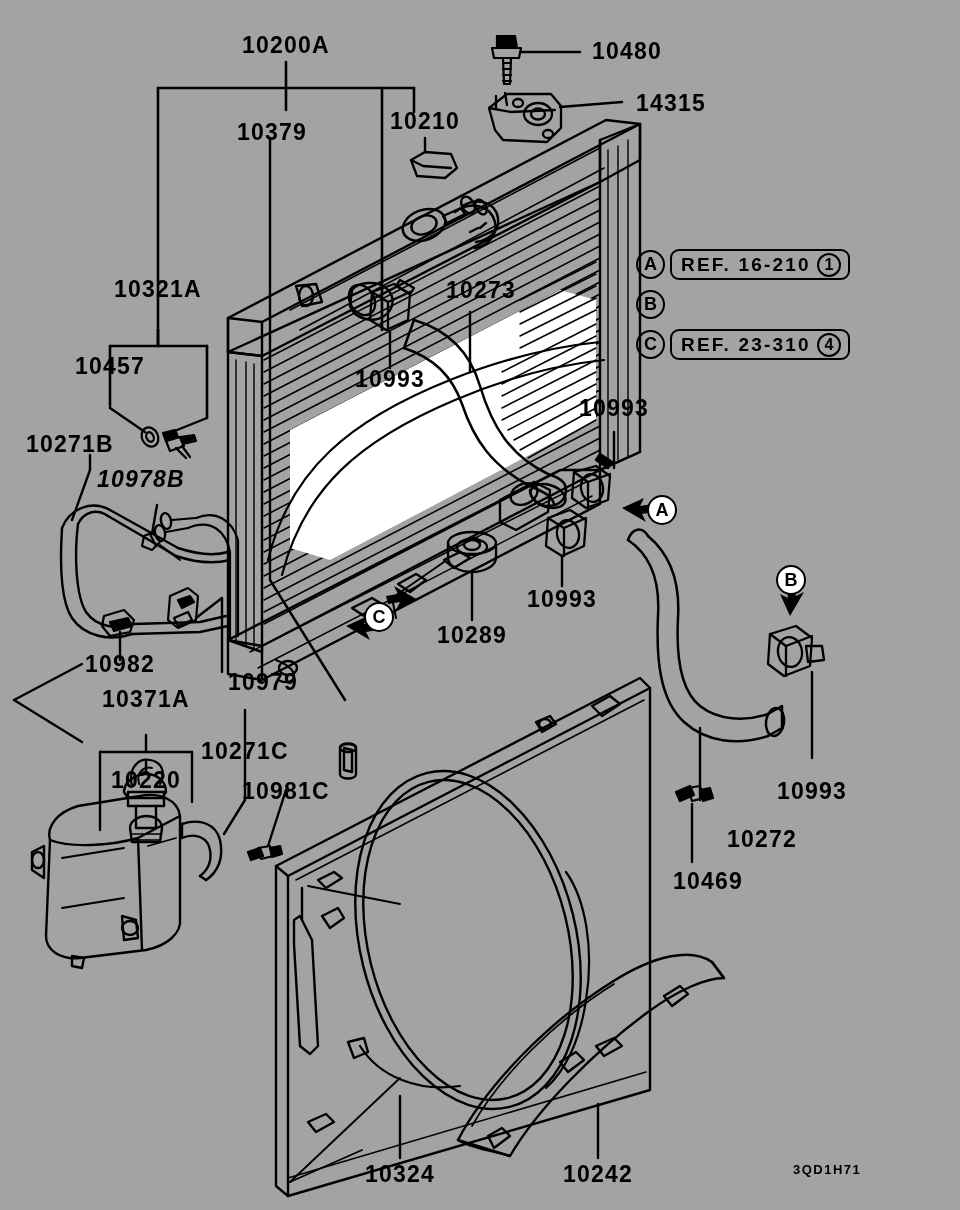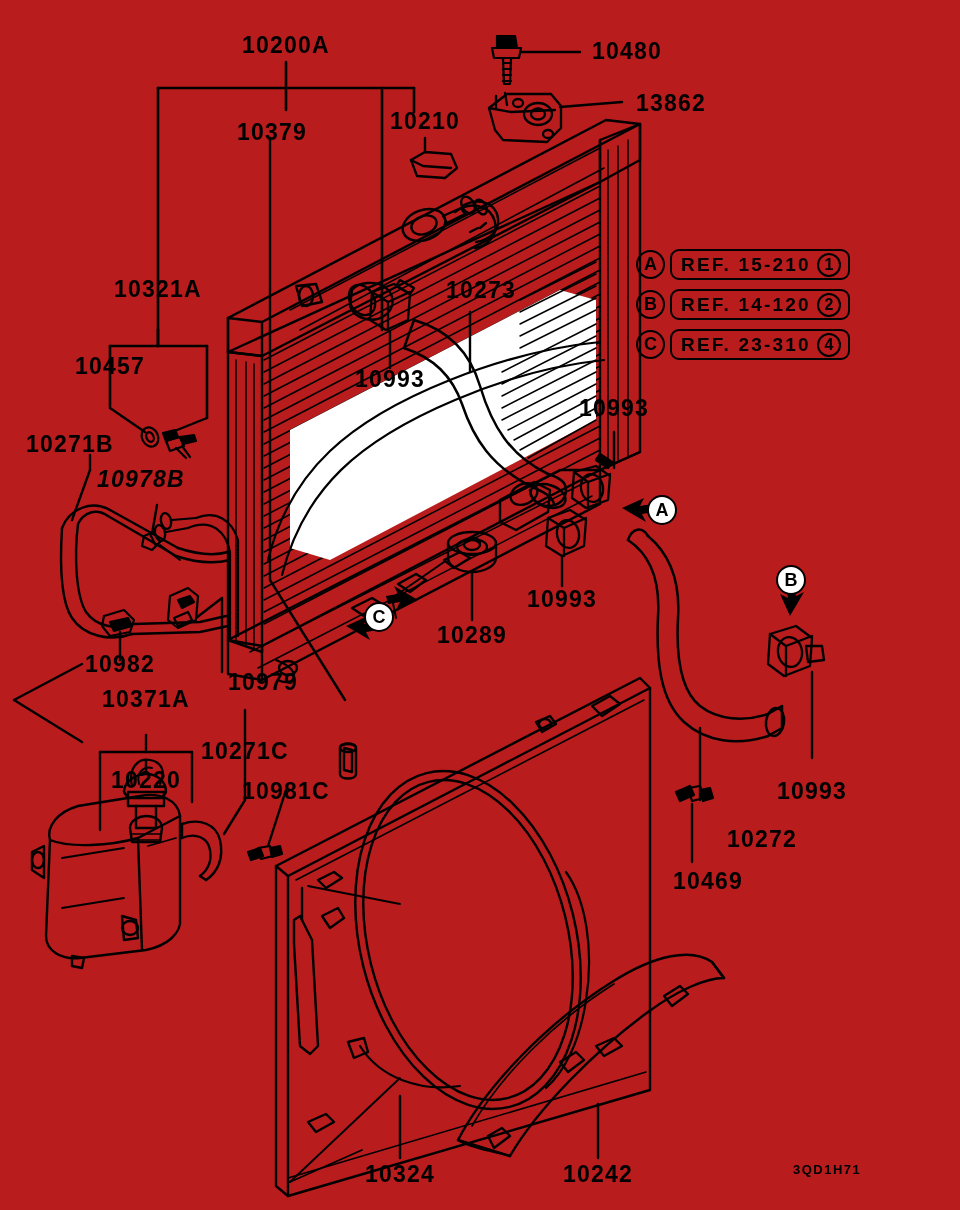--- a/index.html
+++ b/index.html
@@ -8,21 +8,21 @@
     padding: 0;
     background: #ffffff;
   }
   body {
     font-family: "Liberation Sans", sans-serif;
   }
   #page {
     position: relative;
     width: 960px;
     height: 1210px;
-    background: #b91c1c;
+    background: #a3a3a3;
     overflow: hidden;
   }
   #art {
     position: absolute;
     left: 0;
     top: 0;
     width: 960px;
     height: 1210px;
   }
   .lbl {
@@ -522,21 +522,21 @@
       </g>
       <line x1="598" y1="1104" x2="598" y2="1158" stroke-width="2.4"></line>
 
     </g>
   </svg>
 
   <div class="lbl c" style="left:286px; top:34px;">10200A</div>
   <div class="lbl c" style="left:272px; top:110px;margin-top:11px;">10379</div>
   <div class="lbl c" style="left:425px; top:110px;">10210</div>
   <div class="lbl" style="left:592px; top:40px;">10480</div>
-  <div class="lbl" style="left:636px; top:92px;">13862</div>
+  <div class="lbl" style="left:636px; top:92px;">14315</div>
   <div class="lbl c" style="left:158px; top:278px;">10321A</div>
   <div class="lbl c" style="left:110px; top:355px;">10457</div>
   <div class="lbl c" style="left:70px; top:433px;">10271B</div>
   <div class="lbl c" style="left:141px; top:468px;font-style:italic;">10978B</div>
   <div class="lbl c" style="left:481px; top:279px;">10273</div>
   <div class="lbl c" style="left:390px; top:368px;">10993</div>
   <div class="lbl c" style="left:614px; top:397px;">10993</div>
   <div class="lbl c" style="left:562px; top:588px;">10993</div>
   <div class="lbl c" style="left:812px; top:780px;">10993</div>
   <div class="lbl c" style="left:472px; top:624px;">10289</div>
@@ -552,30 +552,26 @@
   <div class="lbl c" style="left:598px; top:1163px;">10242</div>
 
   <div class="cmark" style="left:647px; top:495px;">A</div>
   <div class="cmark" style="left:776px; top:565px;">B</div>
   <div class="cmark" style="left:364px; top:602px;">C</div>
 
   <div class="reftable">
     <div class="refrow">
       <div class="refkey">A</div>
       <div class="refbox">
-        <span class="reftext">REF. 15-210</span>
+        <span class="reftext">REF. 16-210</span>
         <span class="refnum">1</span>
       </div>
     </div>
     <div class="refrow">
       <div class="refkey">B</div>
-      <div class="refbox">
-        <span class="reftext">REF. 14-120</span>
-        <span class="refnum">2</span>
-      </div>
     </div>
     <div class="refrow">
       <div class="refkey">C</div>
       <div class="refbox">
         <span class="reftext">REF. 23-310</span>
         <span class="refnum">4</span>
       </div>
     </div>
   </div>
 

